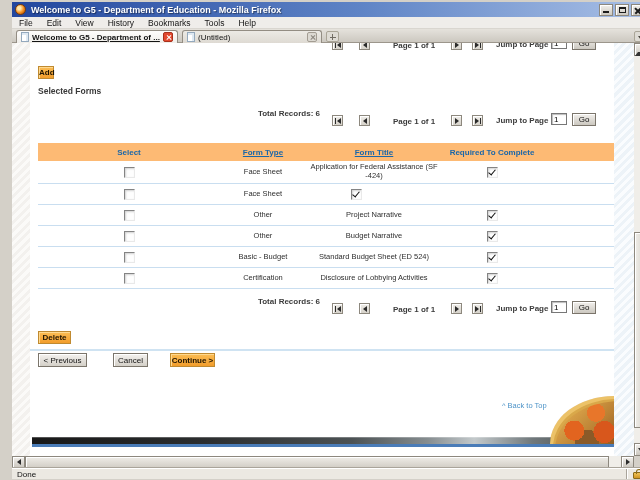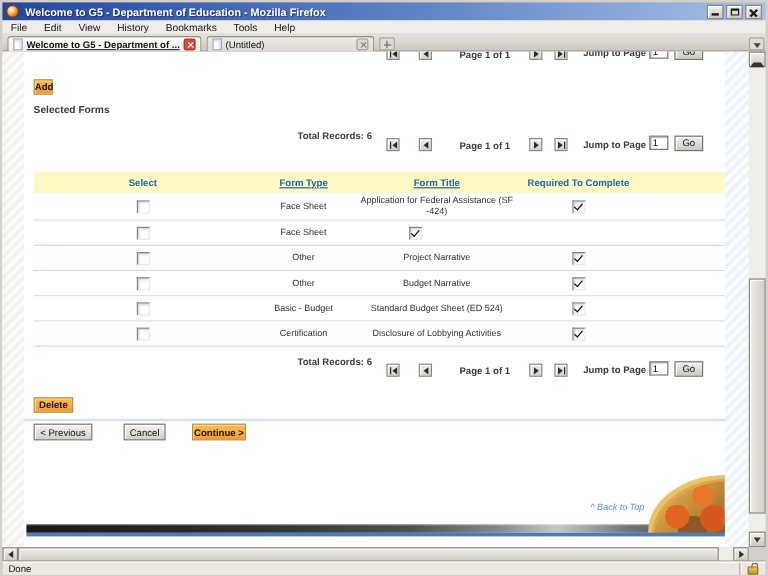--- a/index.html
+++ b/index.html
@@ -1,18 +1,18 @@
 <!DOCTYPE html>
 <html><head>
 <meta charset="utf-8">
 <style>
   * { margin:0; padding:0; box-sizing:border-box; }
   html,body { width:640px; height:480px; }
   body { font-family:"Liberation Sans", sans-serif; background:#d4d0c8; position:relative; overflow:hidden; }
-  #win { position:absolute; inset:0; background:#d4d0c8; }
+  #win { position:absolute; inset:0; background:#d4d0c8;margin-left:10px; }
 
   
   .titlebar { position:absolute; left:2px; top:2px; width:636px; height:15px;
     background:linear-gradient(to right,#23479e,#5f84c6 55%,#a9c0e6);
     display:flex; align-items:center; padding:0 3px; }
   .fficon { width:11px; height:11px; border-radius:50%;
     background:radial-gradient(circle at 35% 35%, #ffe9b0 0 18%, #f59021 55%, #b5500a 90%);
     border:1px solid #7a3c08; flex:0 0 auto; }
   .wtitle { color:#fff; font-size:9px; font-weight:bold; margin-left:5px; white-space:nowrap;
     text-shadow:1px 1px 1px rgba(0,0,0,.45); flex:1; overflow:hidden; }
@@ -90,36 +90,36 @@
   .addbtn { left:26px; top:23px; width:16px; height:13px; line-height:12px; }
   .delbtn { left:26px; top:288px; width:33px; height:13px; line-height:12px; }
   .prevbtn { left:26px; top:310px; width:49px; height:14px; line-height:13px; }
   .cancelbtn { left:101px; top:310px; width:35px; height:14px; line-height:13px; }
   .contbtn { left:158px; top:310px; width:45px; height:14px; line-height:13px; }
 
   .heading { position:absolute; left:26px; top:43px; font-size:8.5px; font-weight:bold; color:#3a3a3a; }
 
   
   .ftable { position:absolute; left:26px; top:100px; width:576px; }
-  .thead { height:18px; background:#fef9c3; display:flex; align-items:center; }
+  .thead { height:18px; background:#fdba74; display:flex; align-items:center; }
   .hc { font-size:8px; font-weight:bold; color:#1b67a9; text-align:center; }
   .hc.link { text-decoration:underline; }
   .c1 { width:182px; } .c2 { width:86px; } .c3 { width:136px; } .c4 { width:100px; } .c5 { flex:1; }
   .trow { display:flex; align-items:center; border-bottom:1px solid #c9def0; min-height:21px; background:#fff; }
   .trow.tall { min-height:23px; }
   .trow:first-child { border-top:1px solid #c9def0; }
   .cell { font-size:7.5px; color:#2e2e2e; text-align:center; line-height:1.15; padding:1px 2px; }
   .cbwrap { display:flex; justify-content:center; }
   .cb { width:11px; height:11px; background:#fefefe; border:1px solid #8a8a8a;
     border-color:#848484 #e9e9e9 #e9e9e9 #848484; box-shadow:inset 1px 1px 2px rgba(0,0,0,.18); position:relative; }
   .cb.checked::after { content:""; position:absolute; left:2.6px; top:0.8px; width:3px; height:6px;
     border-right:1.6px solid #101010; border-bottom:1.6px solid #101010; transform:rotate(40deg); }
 
   .divider { position:absolute; left:18px; top:306px; width:584px; height:2px; background:#cfe3f2; }
-  .backtop { position:absolute; left:490px; top:375px; font-size:7.5px; color:#4e94c8;font-style:italic; }
+  .backtop { position:absolute; left:490px; top:358px; font-size:7.5px; color:#4e94c8; }
 
   
   .footbar { position:absolute; left:20px; top:394px; width:582px; height:7px;
     background:linear-gradient(to right,#181818,#2c2e2f 30%,#4c5254 55%,#868d90 68%,#c3c9cb 76%,#70787b 86%,#3c4143);
     box-shadow:inset 0 1px 0 rgba(255,255,255,.25); }
   .footblue { position:absolute; left:20px; top:401px; width:582px; height:3px; background:#4a7cb8; }
   .swoosh { position:absolute; left:538px; top:353px; width:64px; height:48px;
     border-top-left-radius:100% 100%; overflow:hidden; z-index:3;
     background:
       radial-gradient(circle at 72% 35%, #e8762a 0 9px, transparent 9px),

